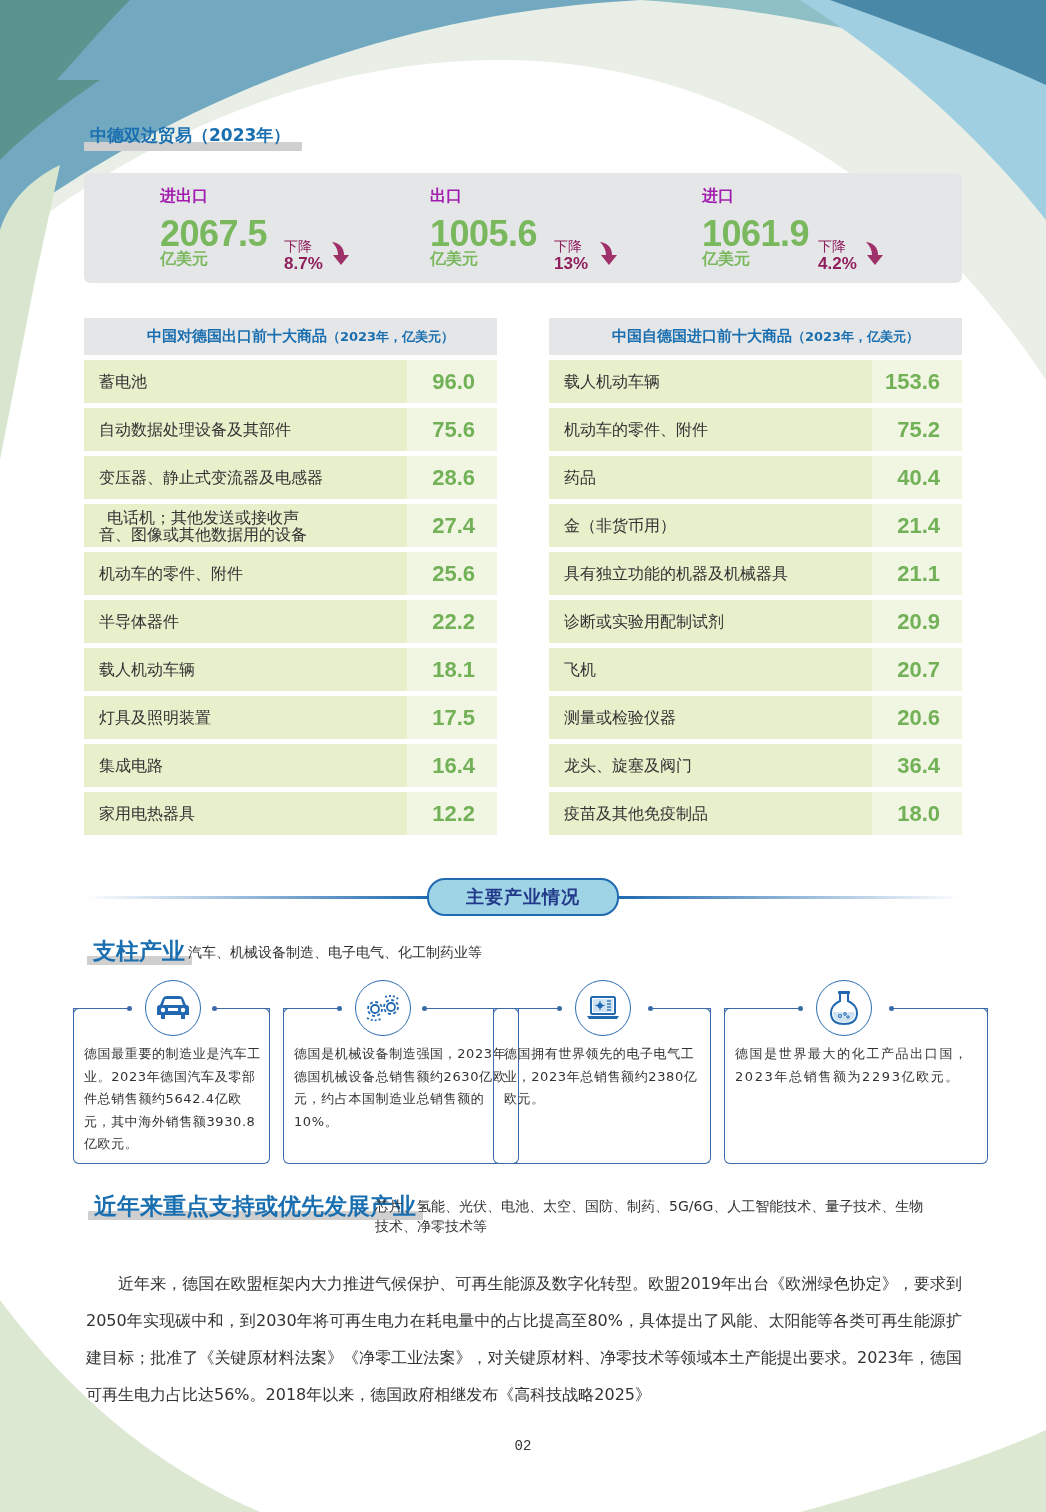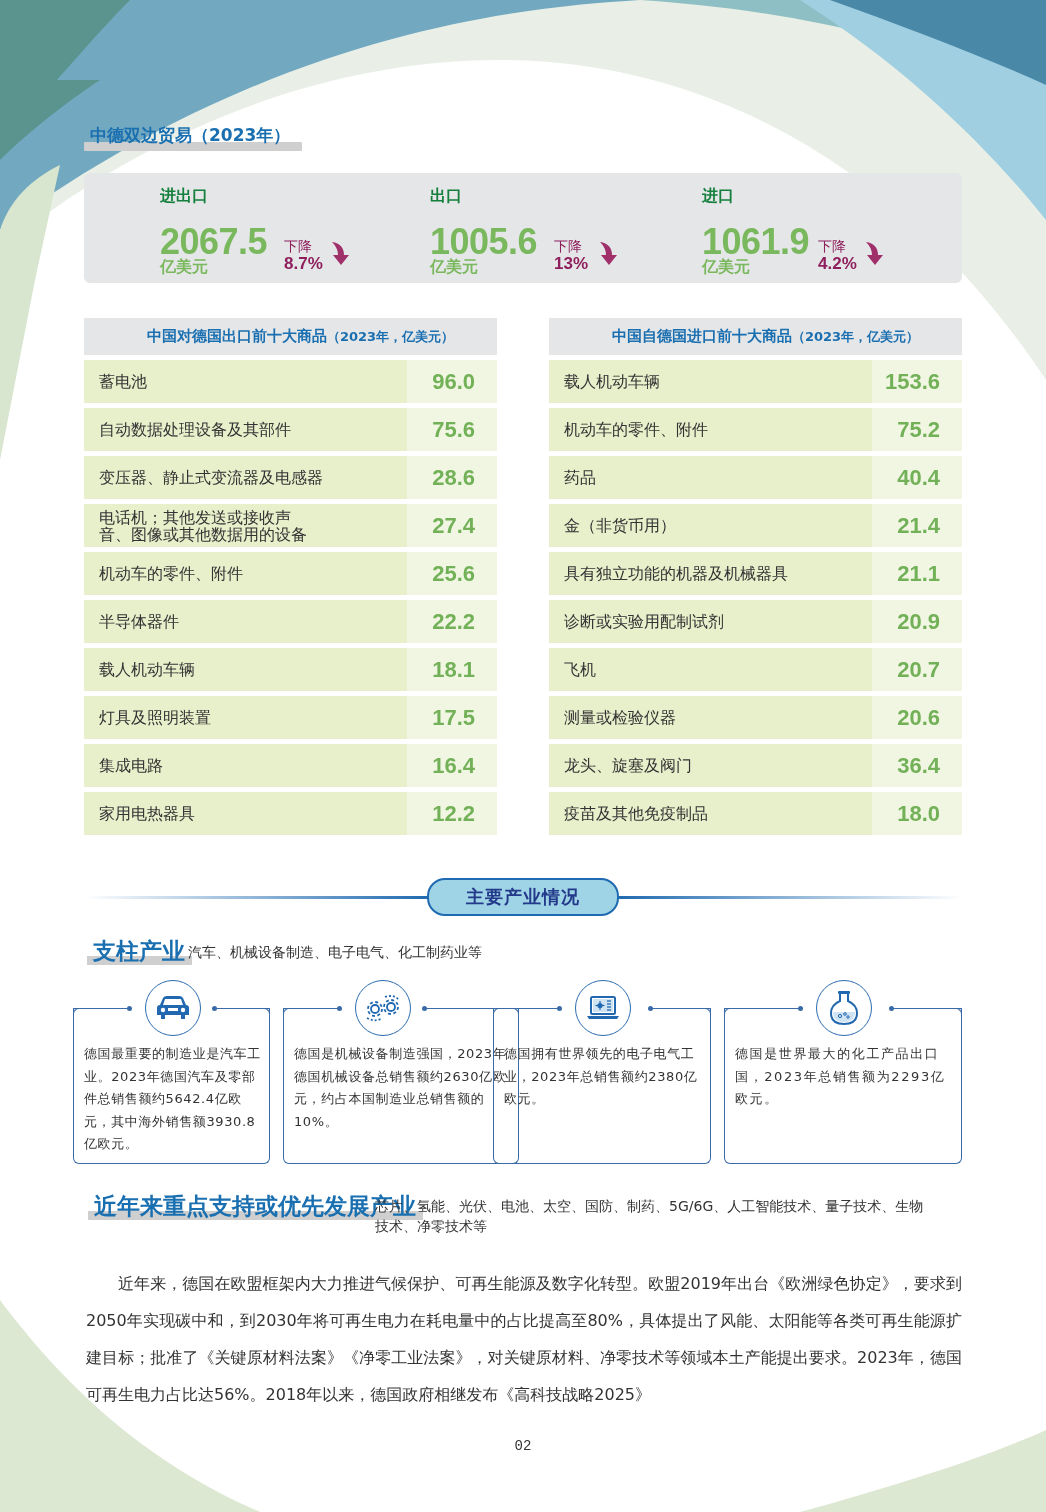--- a/index.html
+++ b/index.html
@@ -24,22 +24,22 @@
     content: ""; position: absolute; left: -4px; right: -8px; bottom: -5px;
     height: 9px; background: #cfcfcf; z-index: -1; border-radius: 1px;
   }
 
   
   .summary {
     position: absolute; left: 84px; top: 173px; width: 878px; height: 110px;
     background: #e5e6e8; border-radius: 6px;
   }
   .stat { position: absolute; top: 13px; }
-  .stat .lbl { font-size: 16px; font-weight: bold; color: #15803d; line-height: 20px; }
-  .stat .big { font-family: "Liberation Sans", sans-serif; font-size: 36px; font-weight: bold; color: #7ab85e; line-height: 36px; margin-top: 18px; letter-spacing: -0.5px; }
+  .stat .lbl { font-size: 16px; font-weight: bold; color: #a21caf; line-height: 20px; }
+  .stat .big { font-family: "Liberation Sans", sans-serif; font-size: 36px; font-weight: bold; color: #7ab85e; line-height: 36px; margin-top: 10px; letter-spacing: -0.5px; }
   .stat .unit { font-size: 16px; font-weight: bold; color: #7ab85e; line-height: 18px; margin-top: -2px; }
   .stat .chg { position: absolute; top: 52px; }
   .stat .chg .dn { font-size: 14px; color: #8e1f5c; line-height: 16px; }
   .stat .chg .pct { font-family: "Liberation Sans", sans-serif; font-size: 17px; font-weight: bold; color: #8e1f5c; line-height: 20px; }
   .stat .arrow { position: absolute; top: 54px; width: 22px; height: 26px; }
 
   
   .tbl { position: absolute; top: 318px; width: 413px; }
   .tbl .hd {
     height: 37px; background: #e5e6e8; color: #1a6fb0;
@@ -47,21 +47,21 @@
     white-space: nowrap;
     padding-left: 20px;
   }
   .tbl .hd .sub { font-size: 13px; font-weight: bold; }
   .tbl .row {
     display: flex; height: 43px; margin-top: 5px;
   }
   .tbl .row:first-of-type { margin-top: 8px; }
   .tbl .row .name {
     flex: 0 0 323px; background: #e8efcb; font-size: 16px; color: #333;
-    padding-left: 15px; display: flex; align-items: center; line-height: 17px;
+    padding-left: 15px; display: flex; align-items: center; line-height: 17px; text-align: center;
   }
   .tbl .row .val {
     flex: 1; background: #f1f6e2; color: #72b157; font-family: "Liberation Sans", sans-serif;
     font-size: 22px; font-weight: bold; display: flex; align-items: center; justify-content: flex-end;
     padding-right: 22px;
   }
 
   
   .banner-line {
     position: absolute; top: 896px; height: 3px;
@@ -315,21 +315,21 @@
             <line x1="21" y1="6" x2="25" y2="6"></line>
             <line x1="21" y1="9" x2="25" y2="9"></line>
             <line x1="21" y1="12" x2="25" y2="12"></line>
             <line x1="21" y1="15" x2="25" y2="15"></line>
           </g>
         </svg>
     </div>
     <div class="txt">德国拥有世界领先的电子电气工业，2023年总销售额约2380亿欧元。</div>
   </div>
 
-  <div class="card" style="left:724px; width:238px;">
+  <div class="card" style="left:724px; width:264px;">
     <div class="tl" style="left:0; width:76px;"></div>
       <div class="tr" style="left:166px; right:0;"></div>
     <div class="icon-circle" style="left:91px;">
       <svg width="30" height="36" viewBox="0 0 30 36">
           <rect x="9" y="1" width="12" height="3" rx="1" fill="#2168b0"></rect>
           <path d="M11 4 L11 11 Q2 15 2 23 Q2 34 15 34 Q28 34 28 23 Q28 15 19 11 L19 4" fill="none" stroke="#2168b0" stroke-width="2"></path>
           <path d="M4 22 Q4 32 15 32 Q26 32 26 22 Z" fill="#cfe3f3"></path>
           <circle cx="11" cy="26" r="1.6" fill="none" stroke="#2168b0" stroke-width="1"></circle>
           <circle cx="16" cy="24" r="1.3" fill="none" stroke="#2168b0" stroke-width="1"></circle>
           <circle cx="19" cy="27" r="1.2" fill="none" stroke="#2168b0" stroke-width="1"></circle>

